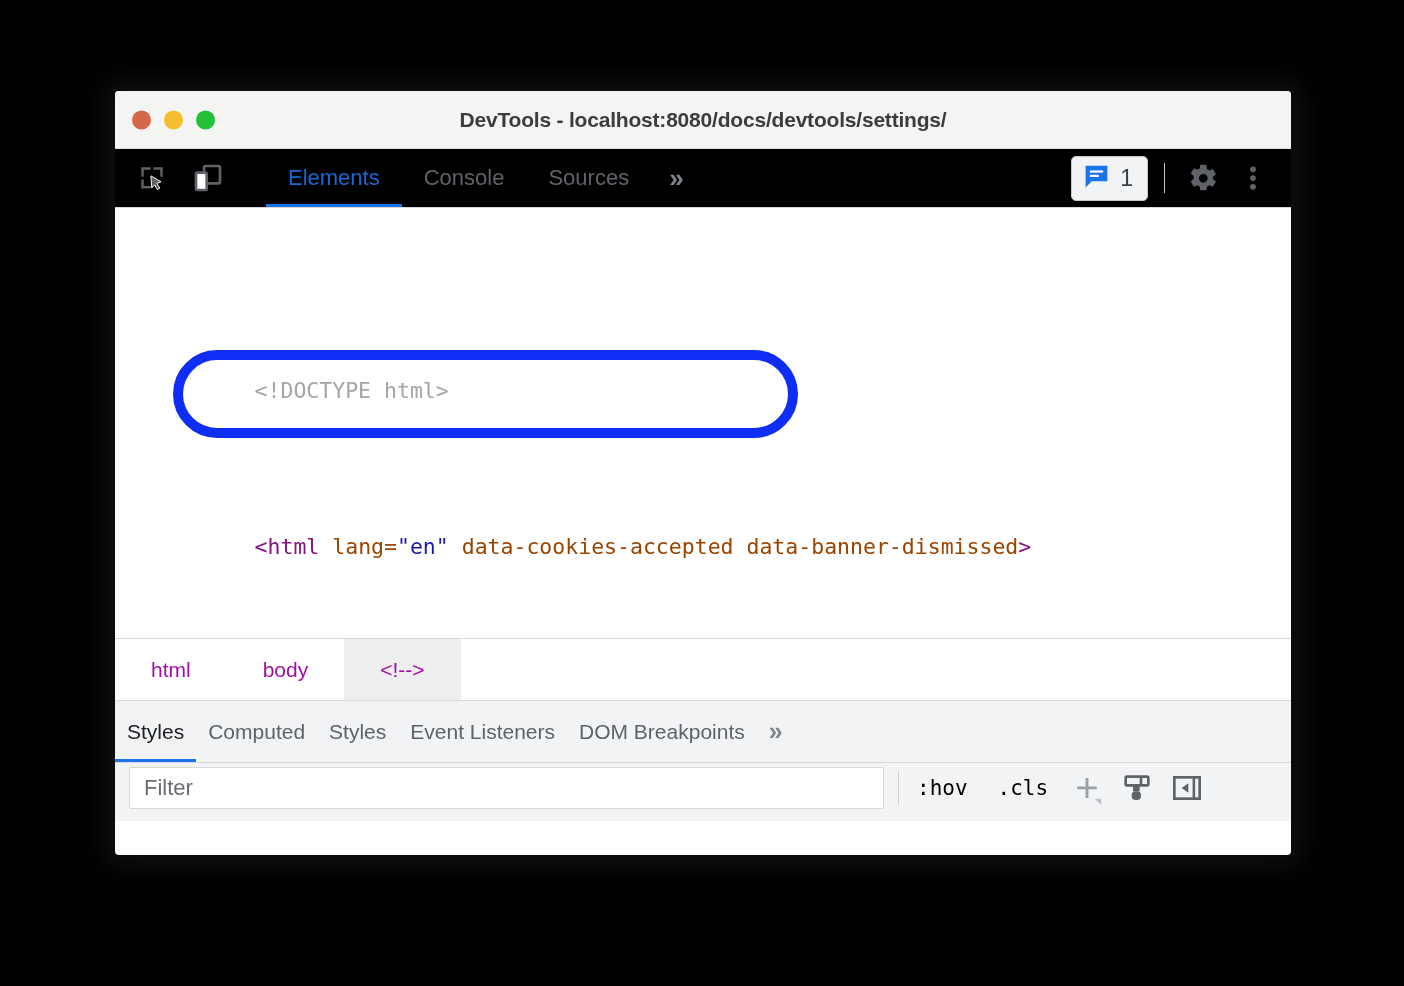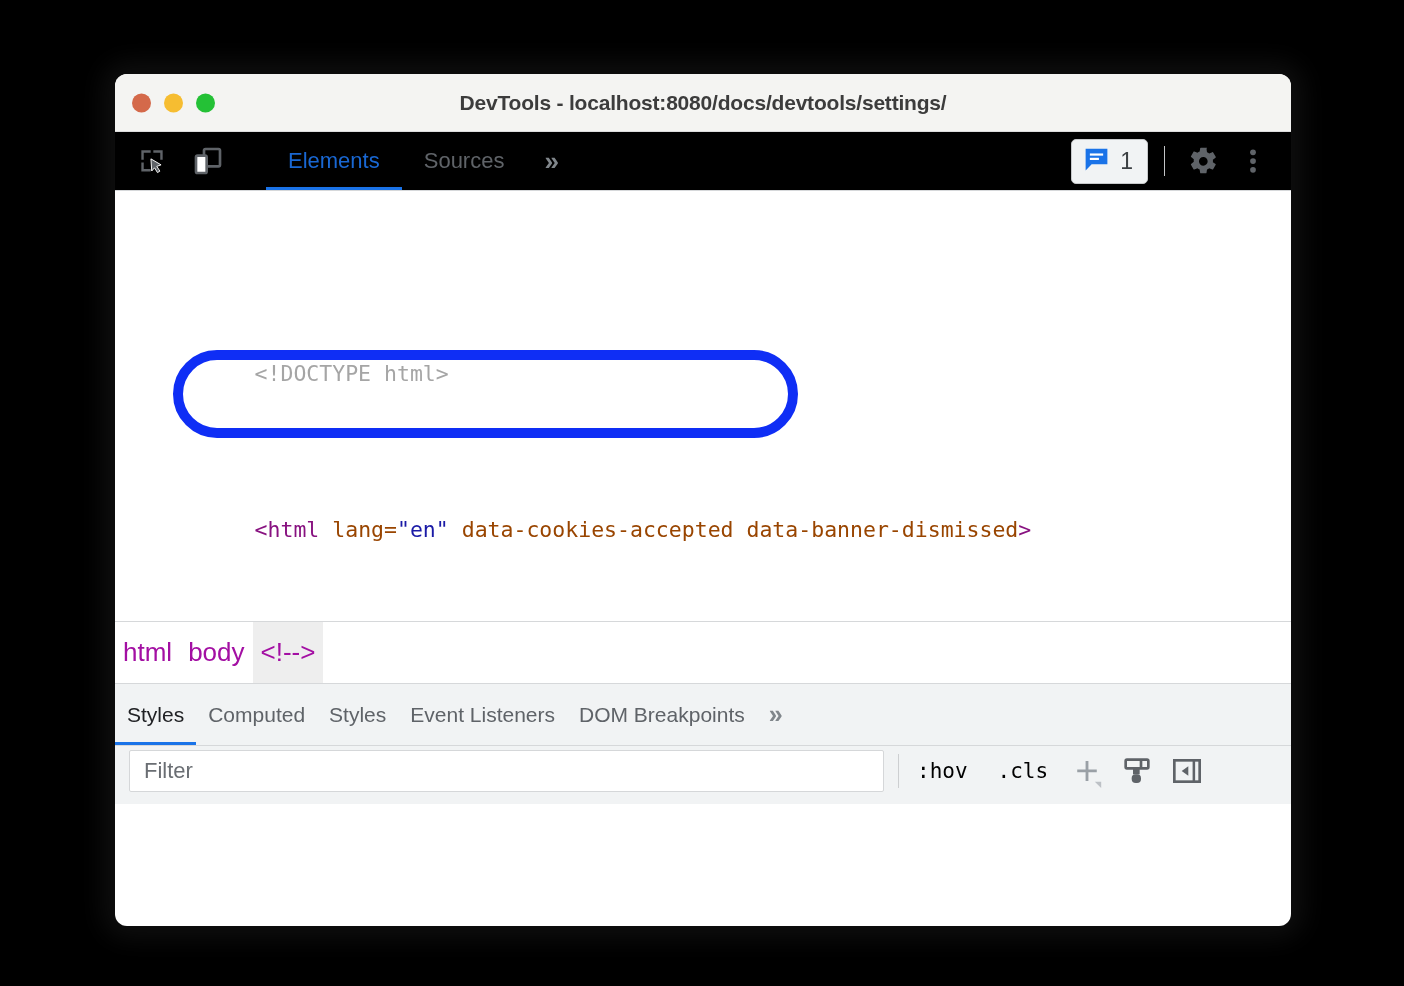--- a/index.html
+++ b/index.html
@@ -13,24 +13,24 @@
 
   #root {
     position: relative;
     width: 1404px; height: 986px;
     background: #000000;
   }
 
   
   .window {
     position: absolute;
-    left: 115px; top: 74px;
-    width: 1176px; height: 852px;
+    left: 115px; top: 91px;
+    width: 1176px; height: 764px;
     background: #ffffff;
-    border-radius: 12px;
+    border-radius: 4px;
     overflow: hidden;
     box-shadow: 0 0 26px 12px rgba(255,255,255,0.06);
   }
 
   
   .titlebar {
     position: relative;
     height: 58px;
     background: #f4f4f2;
     border-bottom: 1px solid #dcdcdc;
@@ -155,22 +155,22 @@
   .crumbs {
     height: 62px;
     background: #ffffff;
     border-top: 1px solid #d6d8da;
     display: flex;
     align-items: stretch;
     font-family: "Liberation Sans", sans-serif;
   }
   .crumb {
     display: flex; align-items: center;
-    padding: 0 8px;
-    font-size: 26px;
+    padding: 0 36px;
+    font-size: 21px;
     color: #a30fa3;
   }
   .crumb.sel { background: #eeeeee; }
 
   
   .side-tabs {
     height: 62px;
     background: #f1f3f4;
     border-top: 1px solid #d6d8da;
     display: flex;
@@ -274,20 +274,23 @@
             <rect x="9" y="3" width="12" height="13" rx="1.2" fill="none" stroke="#5f6368" stroke-width="2"></rect>
             <rect x="3" y="8" width="8" height="13" rx="1.2" fill="#ffffff" stroke="#5f6368" stroke-width="2"></rect>
           </svg>
         </div>
         <div class="tb-sep"></div>
       </div>
 
       <div class="panel-tabs">
         <div class="ptab active">
           <span>Elements</span>
+        </div>
+        <div class="ptab">
+          <span>Console</span>
         </div>
         <div class="ptab">
           <span>Sources</span>
         </div>
         <div class="ptab more">
           <span>»</span>
         </div>
       </div>
 
       <div class="tb-right">

